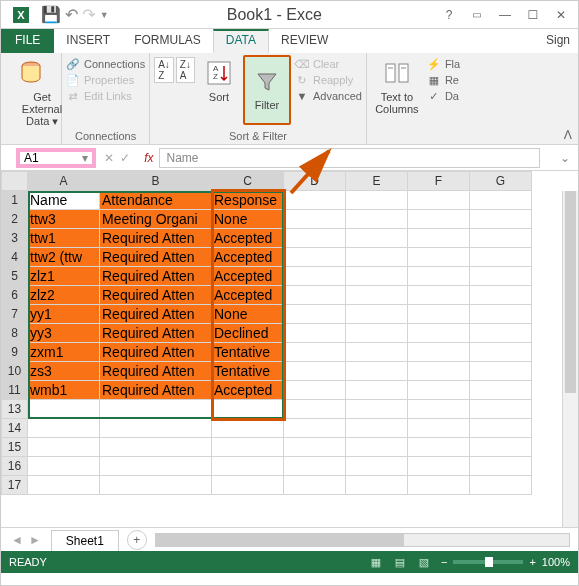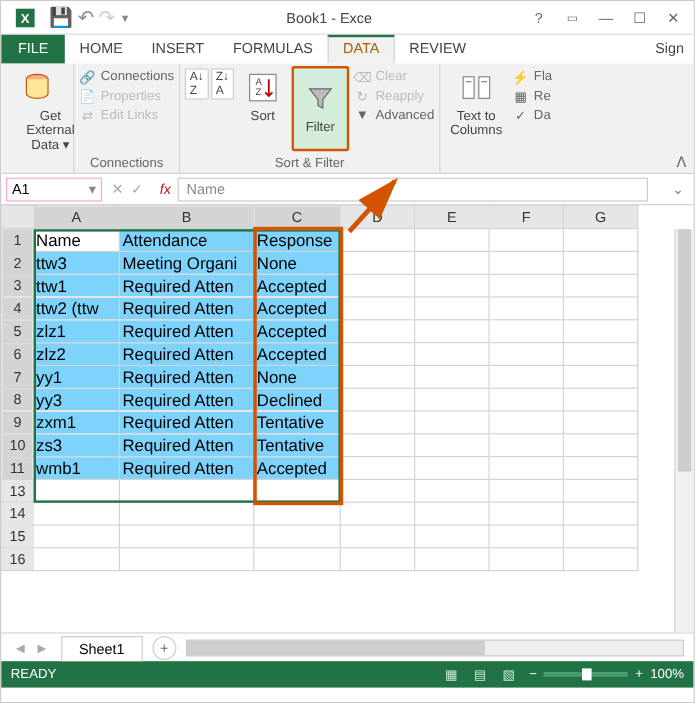--- a/index.html
+++ b/index.html
@@ -3,29 +3,29 @@
 <meta charset="utf-8">
 <style>
   * { box-sizing: border-box; margin: 0; padding: 0; font-family: "Segoe UI", Arial, sans-serif; }
   body { background: #fff; width: 579px; height: 586px; overflow: hidden; border: 1px solid #ccc; position: relative; }
   
   
   .titlebar { height: 28px; background: #fff; display: flex; align-items: center; border-bottom: 1px solid #d4d4d4; }
   .titlebar .excel-icon { width: 20px; height: 20px; margin: 0 6px; display:flex; align-items:center; justify-content:center; }
   .titlebar .left-icons { display:flex; align-items:center; gap:4px; padding:0 4px; }
   .titlebar .spacer { flex: 1; }
-  .titlebar .title { font-size: 12px; color: #444; white-space:nowrap; overflow:hidden; }
+  .titlebar .title { font-size: 16px; color: #444; white-space:nowrap; overflow:hidden; }
   .titlebar .win-controls { display:flex; gap:2px; padding-right:4px; }
   .titlebar .win-btn { width: 26px; height: 20px; display:flex; align-items:center; justify-content:center; font-size:12px; color:#666; }
   
   
   .ribbon-tabs { height: 24px; display:flex; font-size:12px; background:#fff; }
   .ribbon-tabs .tab { padding: 4px 12px 4px; cursor:pointer; color:#444; }
   .ribbon-tabs .tab.file { background:#217346; color:#fff; font-weight:normal; padding:4px 14px; }
-  .ribbon-tabs .tab.active { color:#a16207; border:1px solid #d4d4d4; border-bottom:1px solid #f1f1f1; background:#f1f1f1; border-top:2px solid #217346; padding-top:2px; }
+  .ribbon-tabs .tab.active { color:#0f766e; border:1px solid #d4d4d4; border-bottom:1px solid #f1f1f1; background:#f1f1f1; border-top:2px solid #217346; padding-top:2px; }
   .ribbon-tabs .right-text { margin-left:auto; padding:4px 8px 0 4px; color:#444; }
   
   
   .ribbon { height: 92px; background:#f1f1f1; border-bottom:1px solid #d4d4d4; display:flex; font-size:11px; color:#444; position:relative; }
   .group { display:flex; flex-direction:column; border-right:1px solid #d4d4d4; padding:2px 4px 0 4px; }
   .group-body { display:flex; flex:1; align-items:flex-start; gap:4px; }
   .group-label { text-align:center; font-size:11px; color:#666; padding:2px 0; }
   .big-btn { display:flex; flex-direction:column; align-items:center; width:52px; padding:2px 2px; cursor:pointer; }
   .big-btn .icon { width:32px; height:32px; display:flex; align-items:center; justify-content:center; }
   .big-btn .lbl { font-size:11px; text-align:center; line-height:12px; margin-top:2px; }
@@ -35,35 +35,35 @@
   .sort-group { display:flex; gap:2px; }
   .filter-btn { display:flex; flex-direction:column; align-items:center; width:48px; padding:12px; cursor:pointer; border:2px solid #d35400; border-radius:2px; background:#d4edda; }
   .filter-btn .lbl { margin-top:2px; }
   .ribbon-collapse { position:absolute; right:6px; bottom:2px; font-size:12px; color:#666; cursor:pointer; }
   
   
   .arrow-wrap { position:absolute; left:282px; top:140px; width:60px; height:60px; pointer-events:none; z-index:50; }
   
   
   .formula-bar { height: 26px; border-bottom:1px solid #d4d4d4; display:flex; align-items:center; font-size:12px; }
-  .name-box { width:80px; border:1px solid #f9a8d4; margin:2px 0 2px 4px; height:20px; display:flex; align-items:center; padding:0 4px; }
+  .name-box { width:80px; border:4px solid #f9a8d4; margin:2px 0 2px 15px; height:20px; display:flex; align-items:center; padding:0 4px; }
   .name-box .dd { margin-left:auto; color:#888; }
   .fb-icons { display:flex; gap:6px; padding:0 8px; color:#aaa; }
   .fx { font-style:italic; color:#b91c1c; padding:0 6px; }
   .formula-input { flex:1; border:1px solid #ccc; height:20px; margin:2px 20px 2px 0; display:flex; align-items:center; padding:0 6px; color:#888; }
   .formula-expand { position:relative; right:4px; color:#888; padding:0 4px;}
   
   
   .grid-wrap { position:relative; height: 356px; }
   .grid { border-collapse:collapse; font-size:14px; font-family:"Courier New",monospace; table-layout:fixed;}
   .grid th, .grid td { border:1px solid #d4d4d4; height:19px; padding:0 2px; white-space:nowrap; overflow:hidden; text-align:left; font-weight:normal; }
   .grid th { background:#e6e6e6; font-family:"Segoe UI",Arial,sans-serif; font-size:12px; text-align:center; color:#333; }
   .grid th.rowh { width:26px; text-align:center; }
   .grid th.selcol, .grid th.selrow { background:#d4d4d4; }
-  .grid td.sel { background:#7dd3fc;margin-left:12px; }
+  .grid td.sel { background:#f97316;margin-left:12px; }
   .grid td.active { background:#fff; }
   .col-A { width:72px; } .col-B { width:112px; } .col-C { width:72px; }
   .col-D, .col-E, .col-F, .col-G { width:62px; }
   .orange-box { position:absolute; border:3px solid #d35400; pointer-events:none; }
   .green-box { position:absolute; border:2px solid #217346; pointer-events:none; }
   
   
   .sheet-bar { height:24px; border-top:1px solid #d4d4d4; display:flex; align-items:center; font-size:12px; }
   .sheet-nav { display:flex; gap:6px; padding:0 10px; color:#aaa; }
   .sheet-tab { padding:3px 14px; border:1px solid #ccc; border-bottom:none; background:#fff; position:relative; bottom:-1px; }
@@ -107,21 +107,20 @@
     <div class="win-btn">?</div>
     <div class="win-btn" style="font-size:10px;">▭</div>
     <div class="win-btn">—</div>
     <div class="win-btn">☐</div>
     <div class="win-btn">✕</div>
   </div>
 </div>
 
 <div class="ribbon-tabs">
   <div class="tab file">FILE</div>
-  <div class="tab">HOME</div>
   <div class="tab">INSERT</div>
   <div class="tab">FORMULAS</div>
   <div class="tab active">DATA</div>
   <div class="tab">REVIEW</div>
   <div class="right-text">Sign</div>
 </div>
 
 <div class="ribbon">
   <div class="group">
     <div class="group-body">
@@ -424,20 +423,30 @@
         <tr>
           <th class="rowh">16</th>
           <td></td>
           <td></td>
           <td></td>
           <td></td>
           <td></td>
           <td></td>
           <td></td>
         </tr>
+        <tr>
+          <th class="rowh">17</th>
+          <td></td>
+          <td></td>
+          <td></td>
+          <td></td>
+          <td></td>
+          <td></td>
+          <td></td>
+        </tr>
       </tbody>
   </table>
 
   <div class="green-box" style="left:27px; top:20px; width:256px; height:228px;"></div>
   <div class="orange-box" style="left:210px; top:18px; width:75px; height:232px;"></div>
   <div class="vscroll">
       <div class="vthumb"></div>
     </div>
 </div>
 

